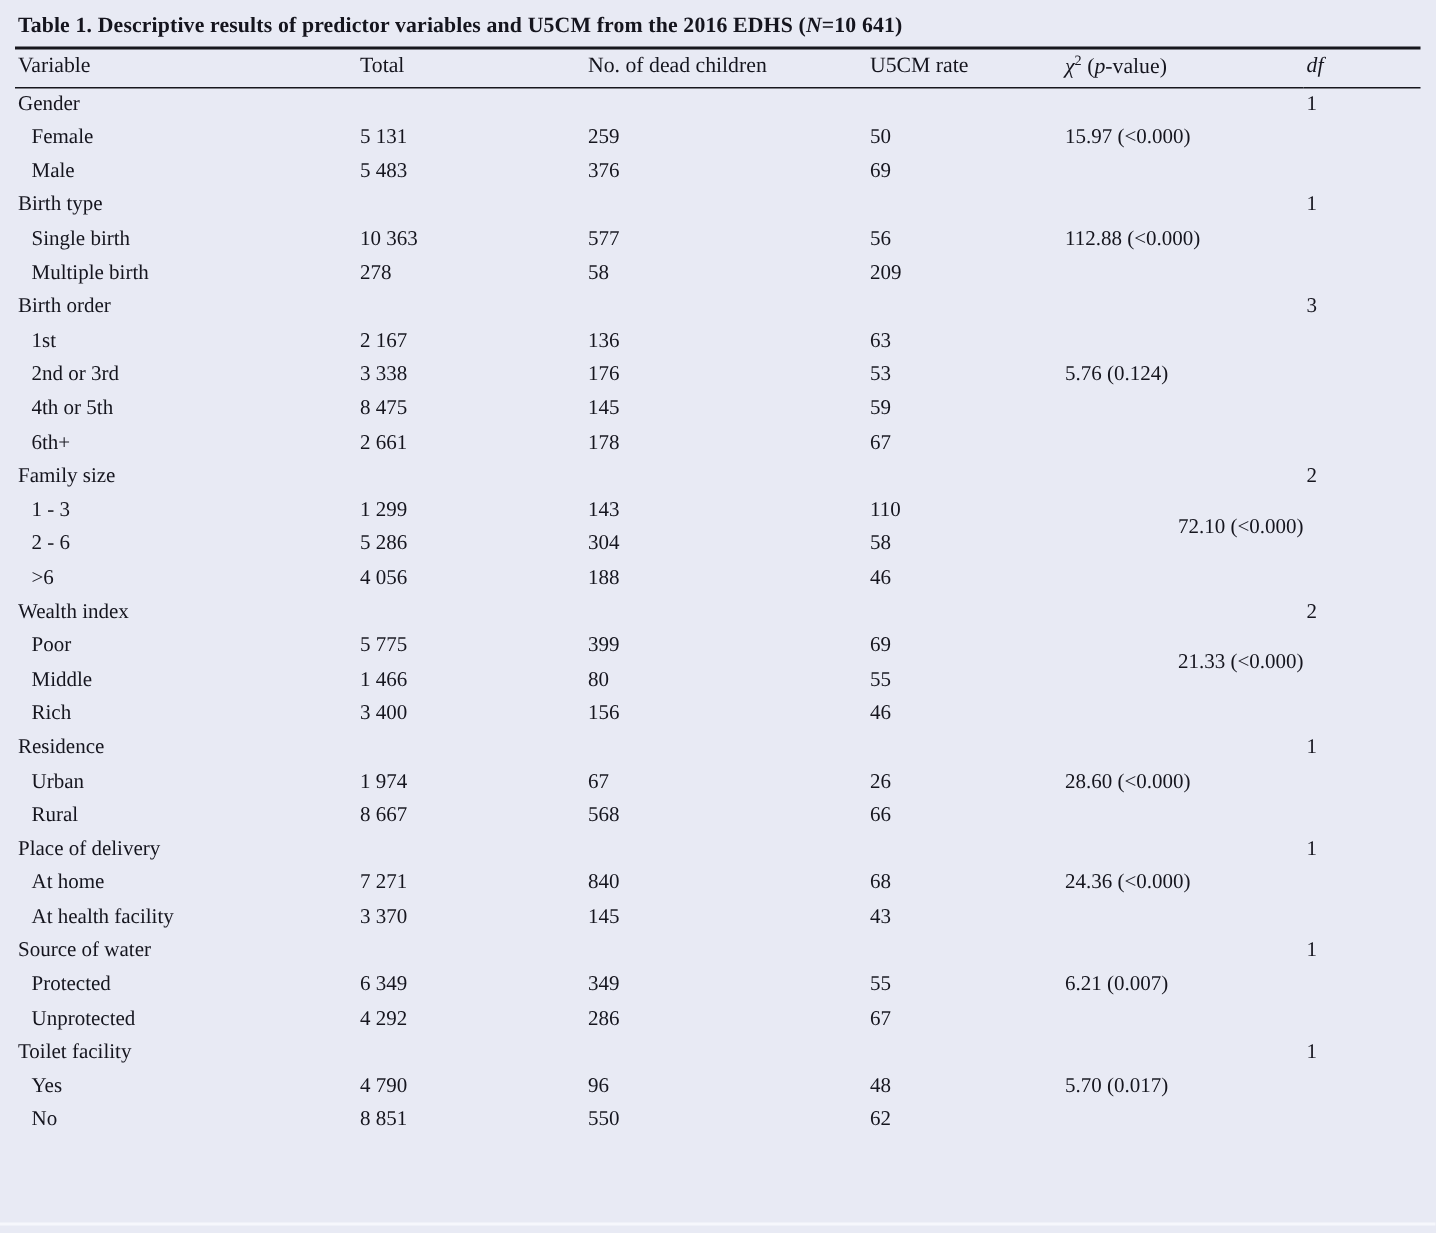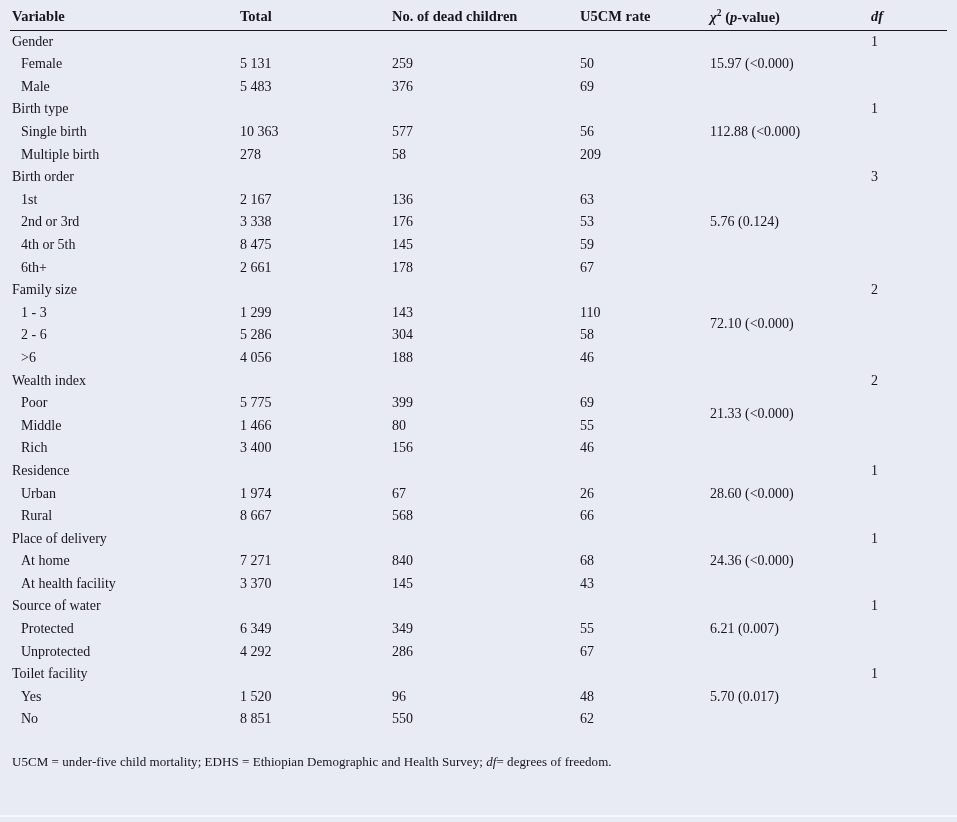--- a/index.html
+++ b/index.html
@@ -27,38 +27,38 @@
   col.c1 { width:228px; }
   col.c2 { width:152px; }
   col.c3 { width:188px; }
   col.c4 { width:130px; }
   col.c5 { width:161px; }
   col.c6 { width:78px; }
 
   thead th {
     text-align:left;
     font-size:14.5px;
-    font-weight:bold;
+    font-weight:normal;
     padding:3px 0 4px 2px;
     border-bottom:1.5px solid #17171d;
     white-space:nowrap;
   }
   thead th sup { font-size:9.5px; }
   thead .it { font-style:italic; }
 
   tbody td {
     font-size:14px;
     height:22.6px;
     padding:0 0 0 2px;
     vertical-align:middle;
     white-space:nowrap;
     overflow:hidden;
   }
   tbody td.indent { padding-left:11px; }
-  tbody td.mid { vertical-align:middle; }
+  tbody td.mid { vertical-align:middle;text-align:right; }
 
   .footnote {
     margin-top:23px;
     font-size:13px;
     padding-left:2px;
     letter-spacing:0.05px;
   }
   .footnote .it { font-style:italic; }
 
   .bottom-rule {
@@ -67,20 +67,21 @@
     top:815px;
     height:1.5px;
     background:#f6f7fc;
   }
 </style>
 </head>
 <body>
 
 <div class="sheet">
 
+  <div class="table-title"><span>Table 1. Descriptive results of predictor variables and U5CM from the 2016 EDHS (</span><span class="it">N</span><span>=10 641)</span></div>
 
   <table>
     <colgroup>
       <col class="c1">
         <col class="c2">
         <col class="c3">
         <col class="c4">
         <col class="c5">
         <col class="c6">
     </colgroup>
@@ -320,34 +321,33 @@
         <tr>
           <td>Toilet facility</td>
           <td></td>
           <td></td>
           <td></td>
           <td></td>
           <td>1</td>
         </tr>
         <tr>
           <td class="indent">Yes</td>
-          <td>1 520</td>
+          <td>4 790</td>
           <td>96</td>
           <td>48</td>
           <td>5.70 (0.017)</td>
           <td></td>
         </tr>
         <tr>
           <td class="indent">No</td>
           <td>8 851</td>
           <td>550</td>
           <td>62</td>
           <td></td>
           <td></td>
         </tr>
       </tbody>
   </table>
 
-  <div class="footnote"><span>U5CM = under-five child mortality; EDHS = Ethiopian Demographic and Health Survey; </span><span class="it">df</span><span>= degrees of freedom.</span></div>
 
 </div>
 
 <div class="bottom-rule"></div>
 
 </body></html>

